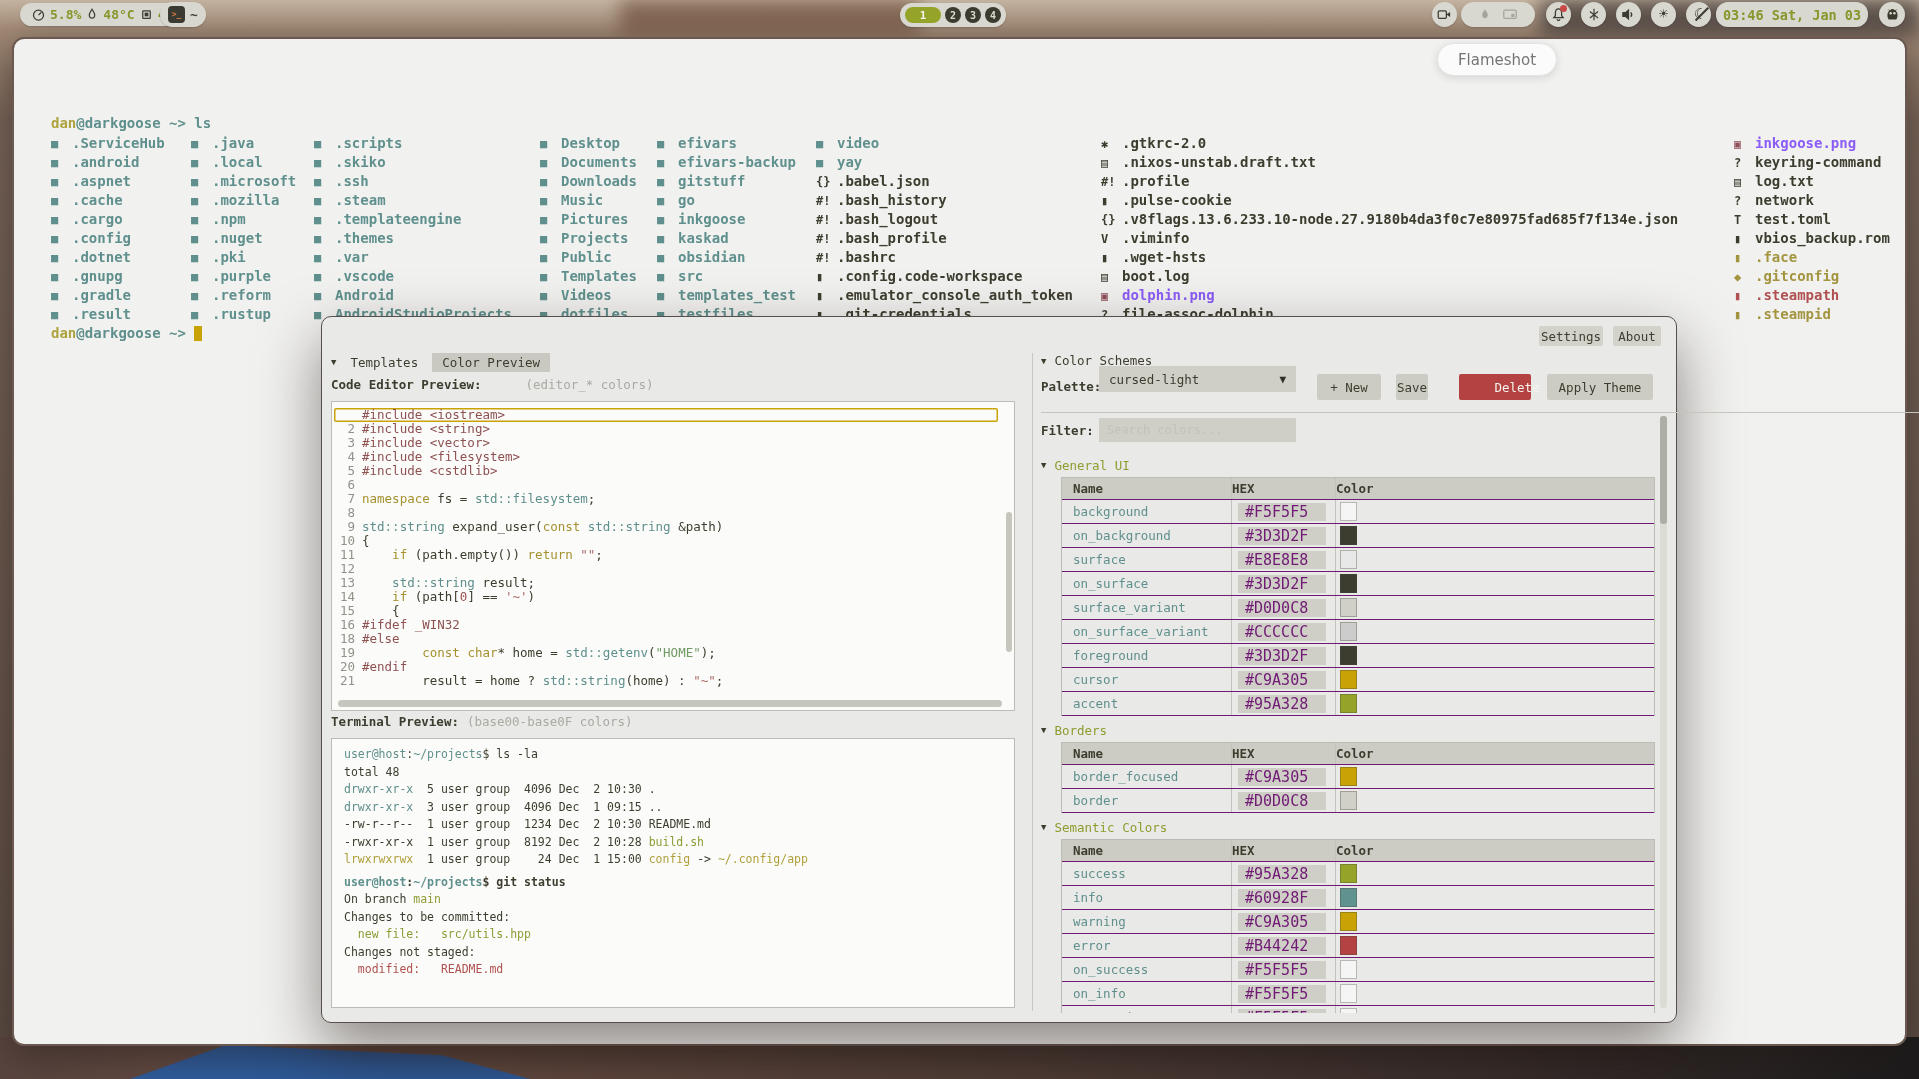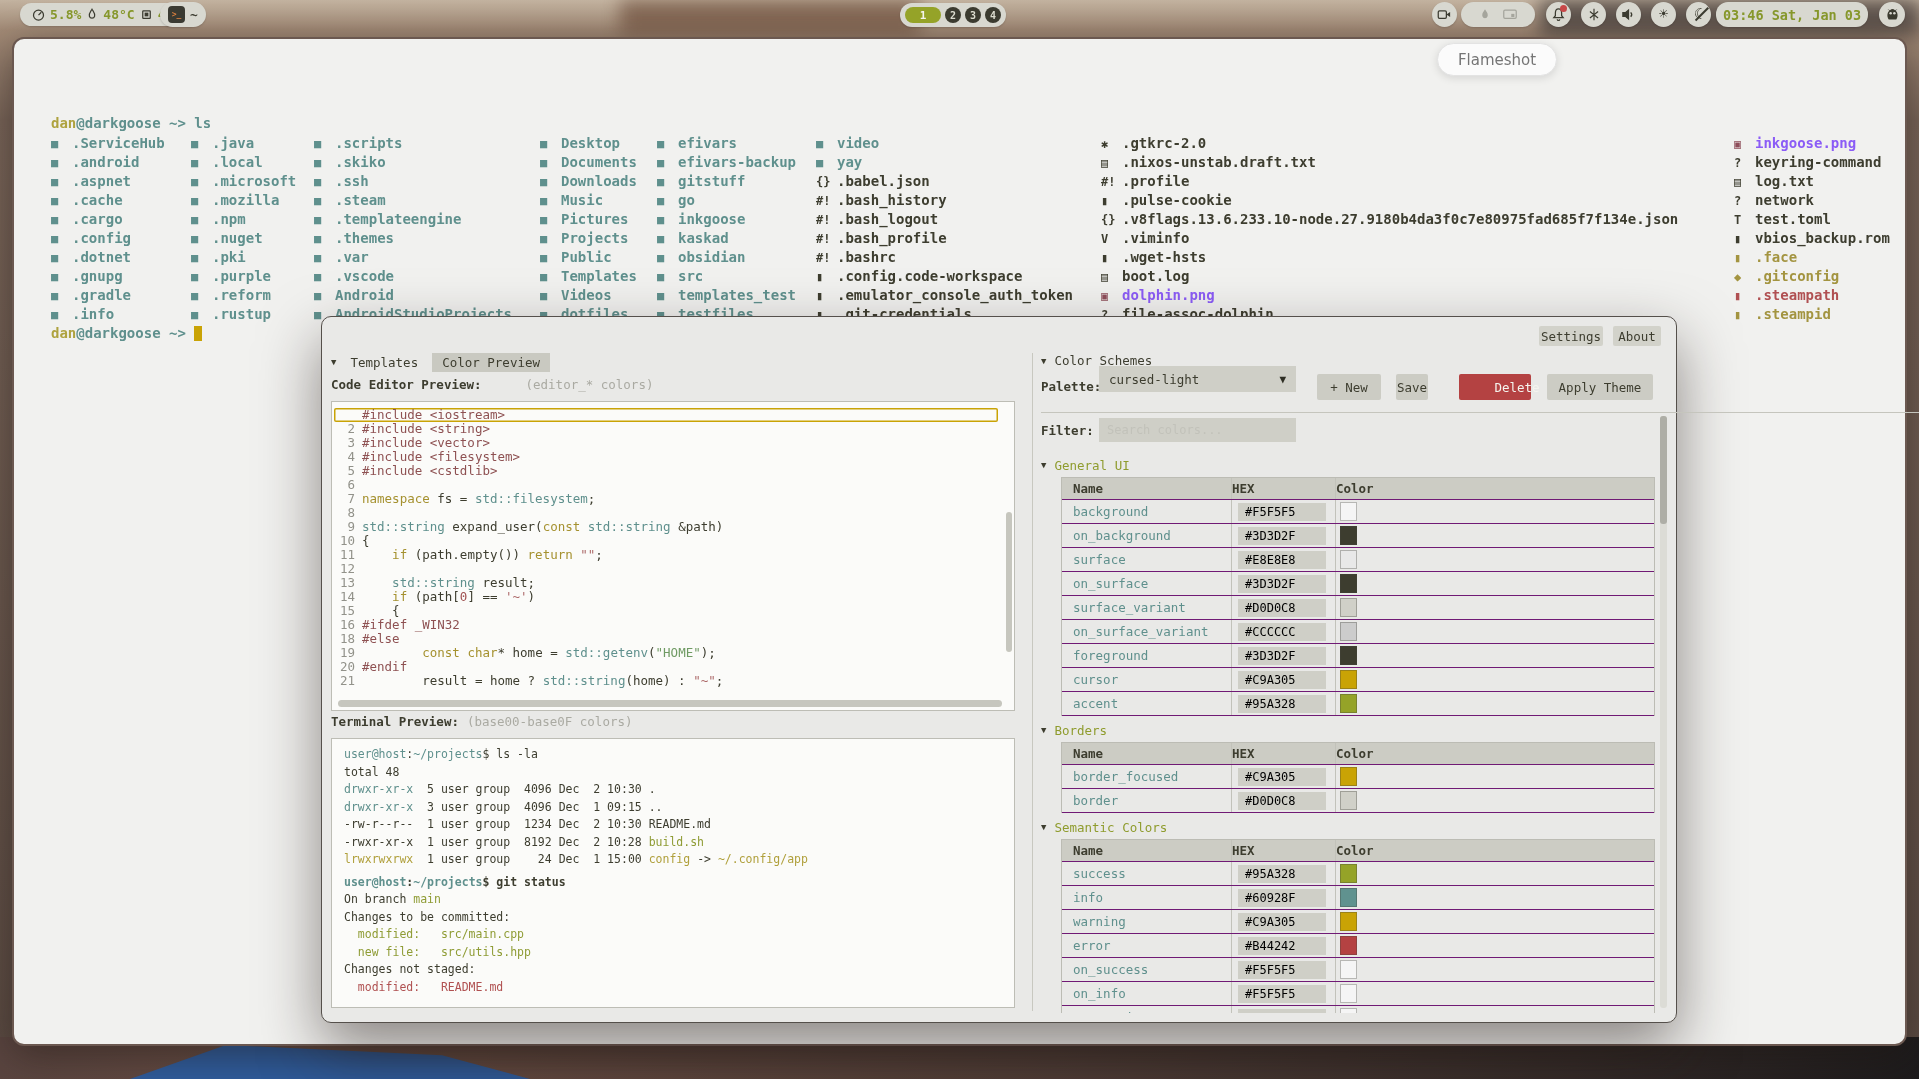--- a/index.html
+++ b/index.html
@@ -110,21 +110,21 @@
   .sec-title{color:#8f9c2e;}
   .ctable{margin-left:20px;width:594px;border:1px solid #bcbcb4;border-bottom:none;}
   .crow{display:flex;height:24px;border-bottom:1px solid #701a75;}
   .crow.chead{height:22px;background:var(--btn);font-weight:bold;}
   .ccell{display:flex;align-items:center;padding-left:11px;}
   .ccell.c0{width:170px;border-right:1px solid #c2c2ba;}
   .ccell.c1{width:104px;border-right:1px solid #c2c2ba;padding-left:0;}
   .ccell.c2{flex:1;padding-left:0;}
   .cname{color:var(--teal);}
   .hexbox{margin-left:6px;width:88px;height:18px;background:var(--inset);display:flex;align-items:center;
-    padding-left:7px;font-size:12px;color:#000000;}
+    padding-left:7px;font-size:15px;color:#701a75;}
   .swatch{margin-left:4px;width:17px;height:19px;border:1px solid rgba(70,70,60,.35);}
   .vscroll-track{position:absolute;left:1338px;top:99px;width:7px;height:592px;background:#dcdcd6;border-radius:3px;}
   .vscroll-thumb{position:absolute;left:0;top:0;width:7px;height:108px;background:#aeaea6;border-radius:3px;}
 </style>
 </head>
 <body>
 
 <div class="stage">
   <div class="wp-blob" style="left:620px;width:300px;background:#7a5c49;"></div>
   <div class="wp-blob" style="left:1540px;width:380px;background:#4a423f;"></div>
@@ -138,21 +138,21 @@
           <div class="fcol" style="left: 37px;">
             <div class="fitem"><span class="ficon i-dir">■</span><span class="c-dir">.ServiceHub</span></div>
             <div class="fitem"><span class="ficon i-dir">■</span><span class="c-dir">.android</span></div>
             <div class="fitem"><span class="ficon i-dir">■</span><span class="c-dir">.aspnet</span></div>
             <div class="fitem"><span class="ficon i-dir">■</span><span class="c-dir">.cache</span></div>
             <div class="fitem"><span class="ficon i-dir">■</span><span class="c-dir">.cargo</span></div>
             <div class="fitem"><span class="ficon i-dir">■</span><span class="c-dir">.config</span></div>
             <div class="fitem"><span class="ficon i-dir">■</span><span class="c-dir">.dotnet</span></div>
             <div class="fitem"><span class="ficon i-dir">■</span><span class="c-dir">.gnupg</span></div>
             <div class="fitem"><span class="ficon i-dir">■</span><span class="c-dir">.gradle</span></div>
-            <div class="fitem"><span class="ficon i-dir">■</span><span class="c-dir">.info</span></div>
+            <div class="fitem"><span class="ficon i-dir">■</span><span class="c-dir">.result</span></div>
           </div>
           <div class="fcol" style="left: 177px;">
             <div class="fitem"><span class="ficon i-dir">■</span><span class="c-dir">.java</span></div>
             <div class="fitem"><span class="ficon i-dir">■</span><span class="c-dir">.local</span></div>
             <div class="fitem"><span class="ficon i-dir">■</span><span class="c-dir">.microsoft</span></div>
             <div class="fitem"><span class="ficon i-dir">■</span><span class="c-dir">.mozilla</span></div>
             <div class="fitem"><span class="ficon i-dir">■</span><span class="c-dir">.npm</span></div>
             <div class="fitem"><span class="ficon i-dir">■</span><span class="c-dir">.nuget</span></div>
             <div class="fitem"><span class="ficon i-dir">■</span><span class="c-dir">.pki</span></div>
             <div class="fitem"><span class="ficon i-dir">■</span><span class="c-dir">.purple</span></div>
@@ -386,21 +386,20 @@
           <div class="tline"><span class="tk-tl">user@host</span><span class="tk-df">:</span><span class="tk-tl">~/projects</span><span class="tk-df">$ ls -la</span></div>
           <div class="tline"><span class="tk-df">total 48</span></div>
           <div class="tline"><span class="tk-tl">drwxr-xr-x</span><span class="tk-df">  5 user group  4096 Dec  2 10:30 .</span></div>
           <div class="tline"><span class="tk-tl">drwxr-xr-x</span><span class="tk-df">  3 user group  4096 Dec  1 09:15 ..</span></div>
           <div class="tline"><span class="tk-df">-rw-r--r--  1 user group  1234 Dec  2 10:30 README.md</span></div>
           <div class="tline"><span class="tk-df">-rwxr-xr-x  1 user group  8192 Dec  2 10:28 </span><span class="tk-gr">build.sh</span></div>
           <div class="tline"><span class="tk-ol">lrwxrwxrwx</span><span class="tk-df">  1 user group    24 Dec  1 15:00 </span><span class="tk-ol">config</span><span class="tk-df"> -&gt; </span><span class="tk-ol">~/.config/app</span></div>
           <div class="tline gap"><span class="tk-tl">user@host</span><span class="tk-df">:</span><span class="tk-tl">~/projects</span><span class="tk-df">$ git status</span></div>
           <div class="tline"><span class="tk-df">On branch </span><span class="tk-gr">main</span></div>
           <div class="tline"><span class="tk-df">Changes to be committed:</span></div>
-          <div class="tline"><span class="tk-gr">  modified:   src/main.cpp</span></div>
           <div class="tline"><span class="tk-gr">  new file:   src/utils.hpp</span></div>
           <div class="tline"><span class="tk-df">Changes not staged:</span></div>
           <div class="tline"><span class="tk-rd">  modified:   README.md</span></div>
         </div>
     </div>
 
     <div class="vdiv"></div>
 
     <div class="rhead">
       <span class="collapse">▼</span>

